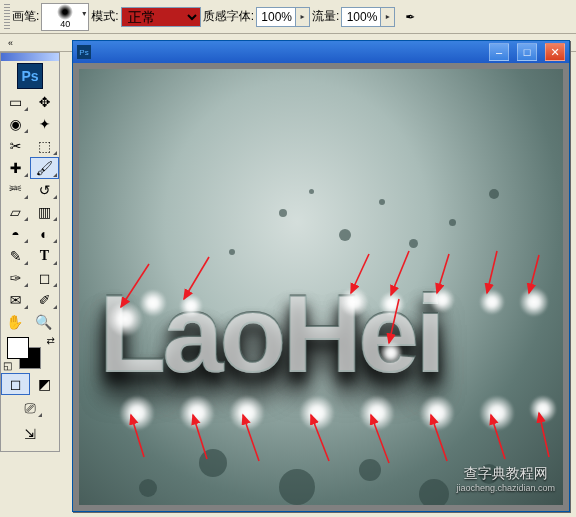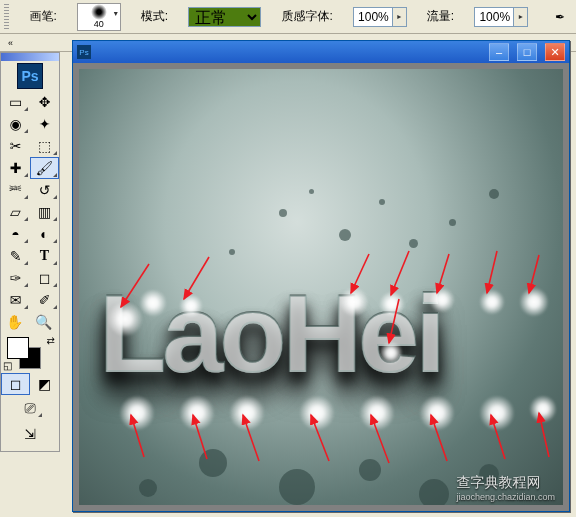--- a/index.html
+++ b/index.html
@@ -1,24 +1,24 @@
 <!DOCTYPE html>
 <html><head>
 <meta charset="utf-8">
 <style>
 * { margin: 0; padding: 0; box-sizing: border-box; font-family: "Microsoft YaHei", SimSun, Arial, sans-serif; }
 body { background: #ece9d8; width: 576px; height: 517px; overflow: hidden; position: relative; }
 
 
-.options-bar { height: 34px; display: flex; align-items: center; padding: 0 4px; gap: 20px; background: #ece9d8; border-bottom: 1px solid #aca899; font-size: 12px; }
+.options-bar { height: 34px; display: flex; align-items: center; padding: 0 4px; gap: 2px; background: #ece9d8; border-bottom: 1px solid #aca899; font-size: 12px; }
 .options-bar .grip { width: 6px; height: 26px; background: repeating-linear-gradient(to bottom, #999 0 1px, transparent 1px 3px); }
 .brush-preview { display: flex; flex-direction: column; align-items: center; justify-content: center; width: 48px; height: 28px; border: 1px solid #999; background: #fff; font-size: 9px; line-height: 1; position: relative; }
 .brush-preview .dot { width: 16px; height: 16px; border-radius: 50%; background: radial-gradient(circle, #000 0%, #000 20%, rgba(0,0,0,0) 70%); }
 .brush-preview .chev { position: absolute; right: 2px; top: 6px; font-size: 8px; color: #333; }
-.combo { border: 1px solid #7f9db9; background: #4d7c0f; height: 20px; font-size: 16px; padding: 0 2px; }
+.combo { border: 1px solid #7f9db9; background: #b91c1c; height: 20px; font-size: 14px; padding: 0 2px; }
 .num-field { display: flex; align-items: center; }
 .num-field input { width: 40px; height: 20px; border: 1px solid #7f9db9; padding: 0 3px; font-size: 12px; text-align: right; }
 .num-field .arrow-btn { width: 14px; height: 20px; background: #ece9d8; border: 1px solid #7f9db9; border-left: none; font-size: 8px; display: flex; align-items: center; justify-content: center; color: #333; }
 .options-bar .label { white-space: nowrap; }
 .airbrush-icon { width: 26px; height: 22px; border: 1px solid transparent; display: flex; align-items: center; justify-content: center; }
 
 
 .aux-bar { height: 18px; display: flex; align-items: center; padding: 0 4px; gap: 4px; border-bottom: 1px solid #aca899; font-size: 9px; }
 
 
@@ -63,21 +63,21 @@
 }
 .text3d::before { content: attr(data-txt); position: absolute; left: 0; top: 0; color: transparent;
   -webkit-text-stroke: 2px rgba(120,150,145,0.4); }
 .glows { position: absolute; inset: 0; }
 .glow { position: absolute; width: 36px; height: 36px; border-radius: 50%;
   background: radial-gradient(circle, #fff 0%, rgba(255,255,255,0.9) 25%, rgba(255,255,255,0) 70%); filter: blur(1px); }
 .splat { position: absolute; border-radius: 50%; background: #304642; opacity: 0.6; }
 .ann-arrow { stroke: #ed1c24; stroke-width: 1.6; fill: none; }
 .ann-head { fill: #ed1c24; }
 
-.watermark { position: absolute; right: 8px; bottom: 3px; text-align: left; color: rgba(255,255,255,0.85); font-size: 14px; text-shadow: 0 1px 2px #000; }
+.watermark { position: absolute; right: 8px; bottom: 12px; text-align: center; color: rgba(255,255,255,0.85); font-size: 14px; text-shadow: 0 1px 2px #000; }
 .watermark .sub { font-size: 9px; color: rgba(255,255,255,0.7); }
 </style>
 </head>
 <body>
 
 <div class="options-bar">
   <div class="grip"></div>
   <span class="label">画笔:</span>
   <div class="brush-preview">
     <div class="dot"></div>

